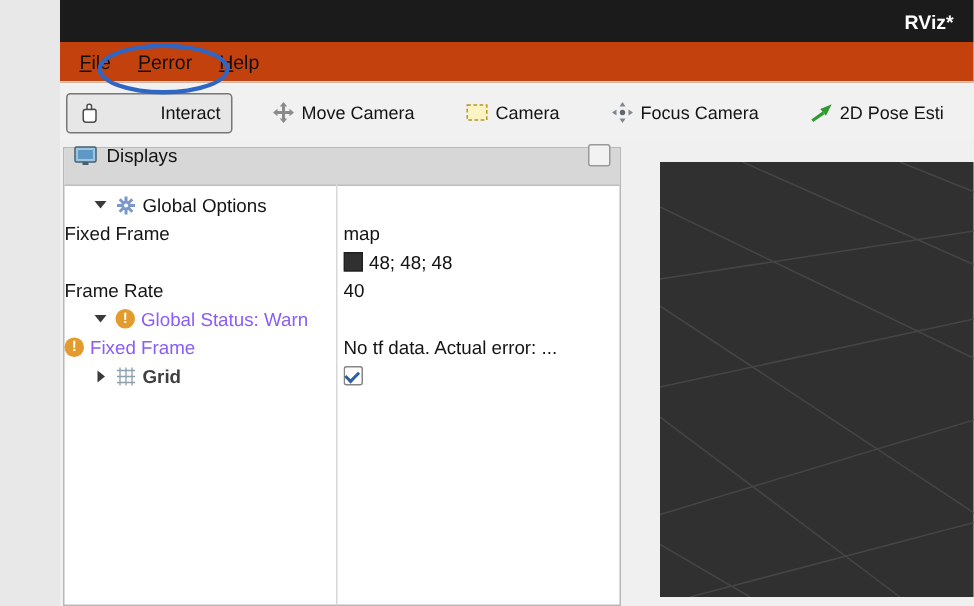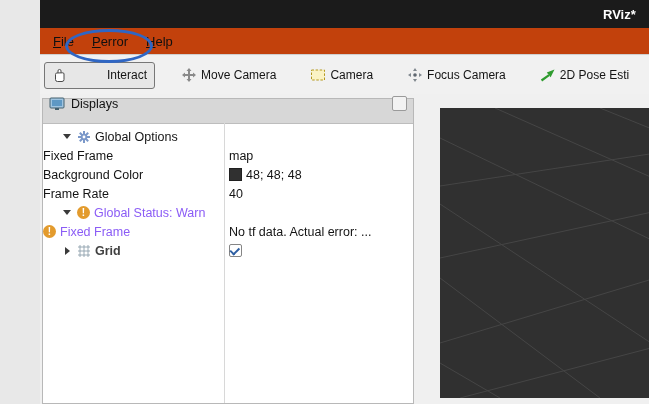--- a/index.html
+++ b/index.html
@@ -156,21 +156,20 @@
         </span>
         <span class="lbl">Global Options</span>
       </div>
 
       <div class="row indent-prop">
         <span class="lbl">Fixed Frame</span>
         <span class="val">map</span>
       </div>
 
       <div class="row indent-prop">
-        <span class="lbl">Background Color</span>
         <span class="val">
             <span class="swatch"></span>
             <span>48; 48; 48</span>
           </span>
       </div>
 
       <div class="row indent-prop">
         <span class="lbl">Frame Rate</span>
         <span class="val">40</span>
       </div>

